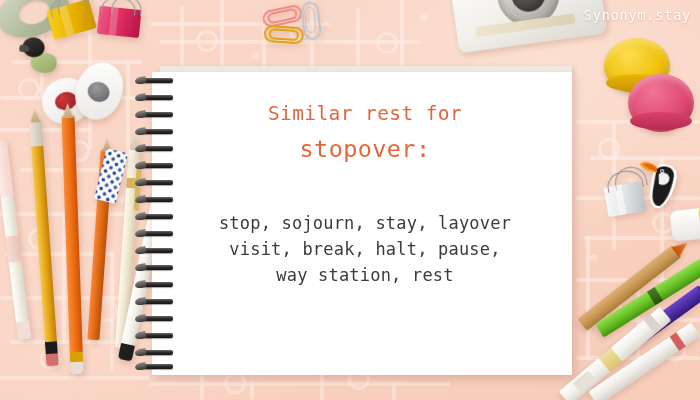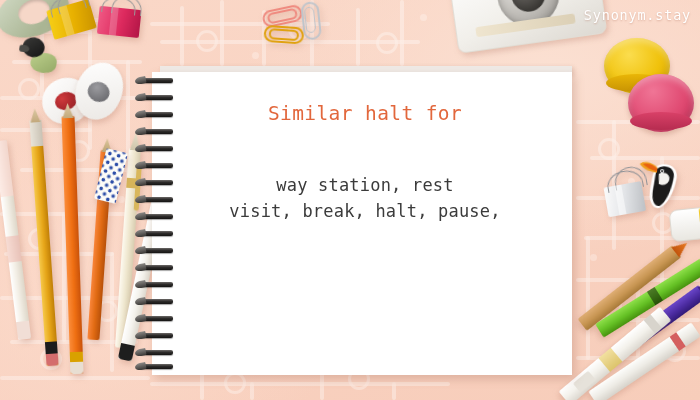--- a/index.html
+++ b/index.html
@@ -414,21 +414,23 @@
   <div class="ring" style="top:204px;"></div>
   <div class="ring" style="top:221px;"></div>
   <div class="ring" style="top:238px;"></div>
   <div class="ring" style="top:255px;"></div>
   <div class="ring" style="top:272px;"></div>
   <div class="ring" style="top:286px;"></div>
 </div>
 
 <div id="sheet-text">
   <div id="title-block">
-    <div id="title-line1">Similar halt for</div>
+    <div id="title-line1">Similar rest for</div>
+    <div id="title-line2">stopover:</div>
   </div>
   <div id="synonyms">
+    <div>stop, sojourn, stay, layover</div>
+    <div>visit, break, halt, pause,</div>
     <div>way station, rest</div>
-    <div>visit, break, halt, pause,</div>
   </div>
 </div>
 
 <div id="watermark">Synonym.stay</div>
 
 </body></html>

